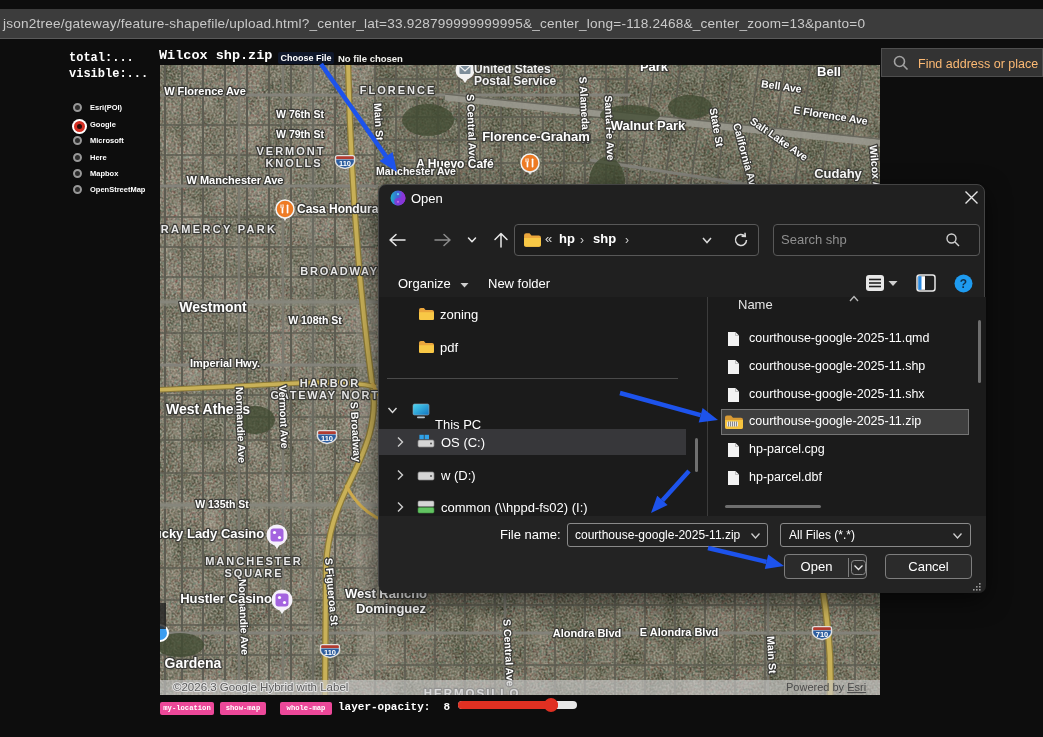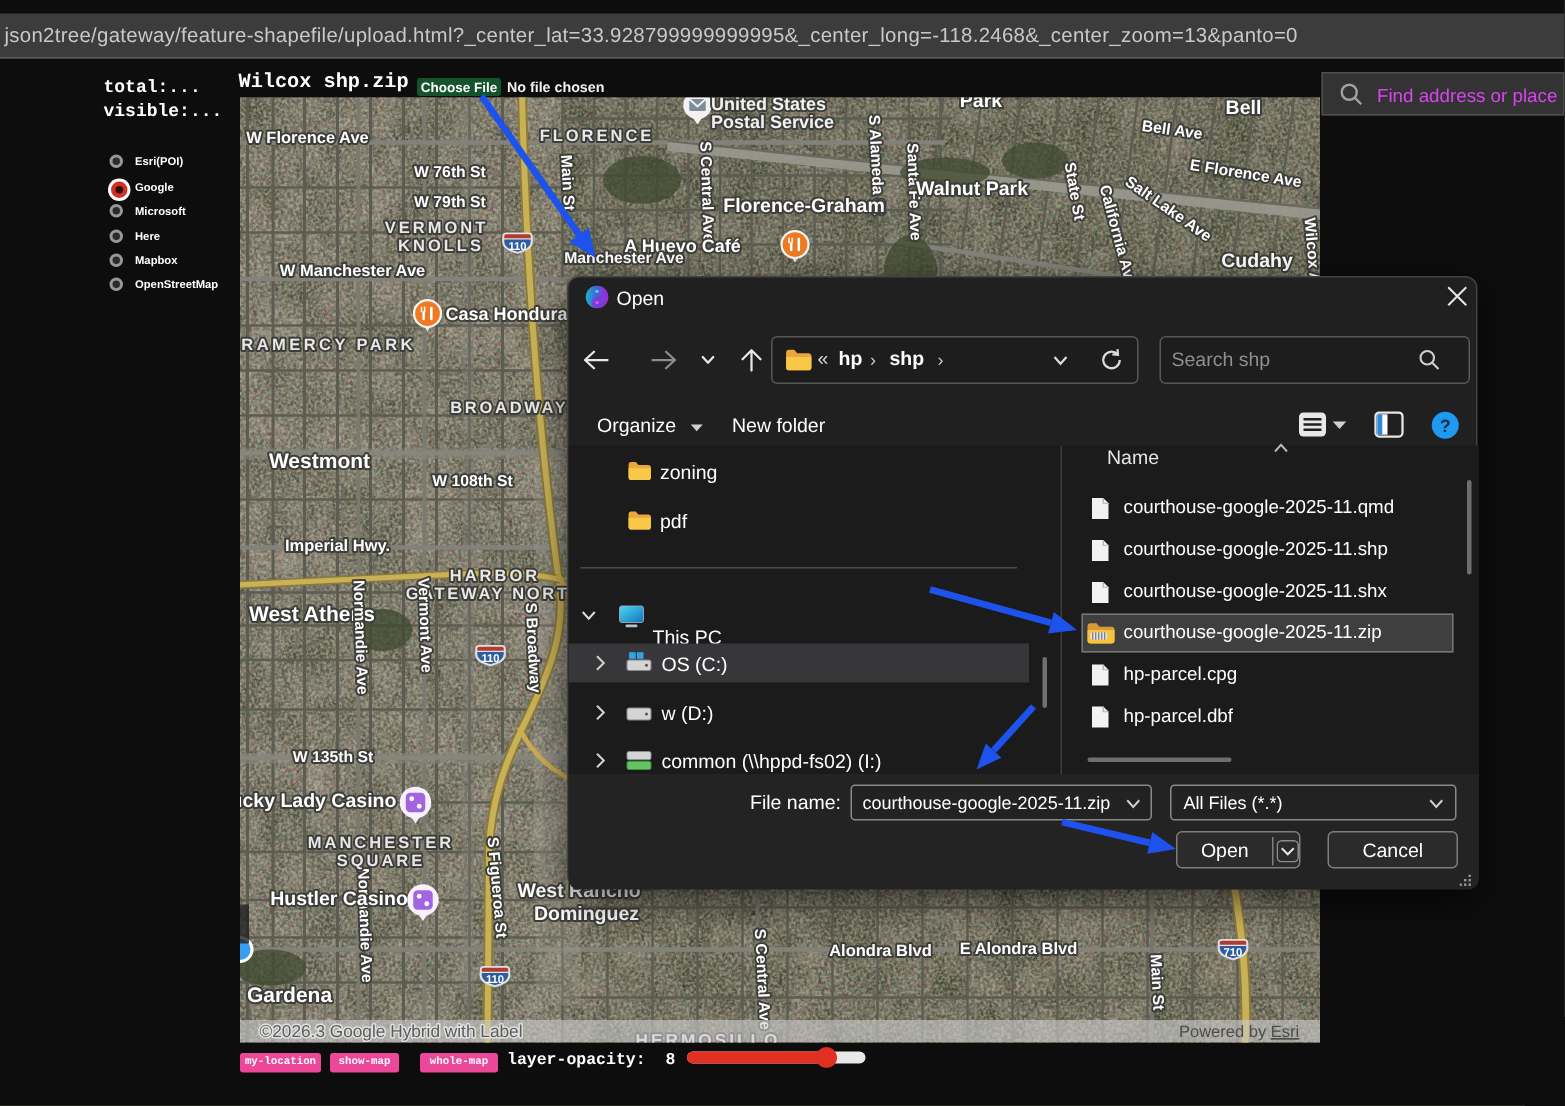--- a/index.html
+++ b/index.html
@@ -13,28 +13,28 @@
     border-bottom:1px solid #5a5a5a; color:#c9c9c9; font-size:13.6px; line-height:29px; }
   #urlbar span { position:absolute; left:3px; top:0; white-space:nowrap; letter-spacing:0.2px; }
 
   
   .sbt { color:#ffffff; font-weight:bold; font-size:12px; white-space:nowrap; }
   .radio { width:9px; height:9px; border-radius:50%; border:2px solid #989898; background:#2b2b2b; }
   .rlabel { color:#ffffff; font-weight:bold; font-size:7.5px; white-space:nowrap; }
 
   
   #uplabel { left:159px; top:48px; color:#fff; font-weight:bold; font-size:13.5px; }
-  #choosebtn { left:278px; top:52px; width:56px; height:12px; background:#14532d; border-radius:2px;
+  #choosebtn { left:278px; top:52px; width:56px; height:12px; background:#0f172a; border-radius:2px;
      color:#ffffff; font-size:9px; font-weight:bold; text-align:center; line-height:12px; }
   #nofile { left:338px; top:53px; color:#f2f2ee; font-size:9.5px; font-weight:bold; }
 
   
   #esrisearch { left:881px; top:48px; width:162px; height:29px; background:#333333;
     border:1px solid #4e4e4e; }
-  #esrisearch .ph { position:absolute; left:36px; top:8px; color:#d946ef; font-size:12.5px; white-space:nowrap; }
+  #esrisearch .ph { position:absolute; left:36px; top:8px; color:#fdba74; font-size:12.5px; white-space:nowrap; }
 
   
   .bbtn { position:absolute; top:702px; height:13px; background:#ec4899; border-radius:2px;
     color:#ffffff; font-size:7.2px; font-weight:bold; text-align:center; line-height:13px;
     font-family:"Liberation Mono", monospace; }
   #opacitylabel { left:338px; top:701px; color:#fff; font-weight:bold; font-size:11px; }
 
   
   #dlg { left:378px; top:184px; width:607px; height:408px; background:#202020;
     border:1px solid #434343; border-radius:8px; box-shadow:0 8px 24px rgba(0,0,0,0.6);

